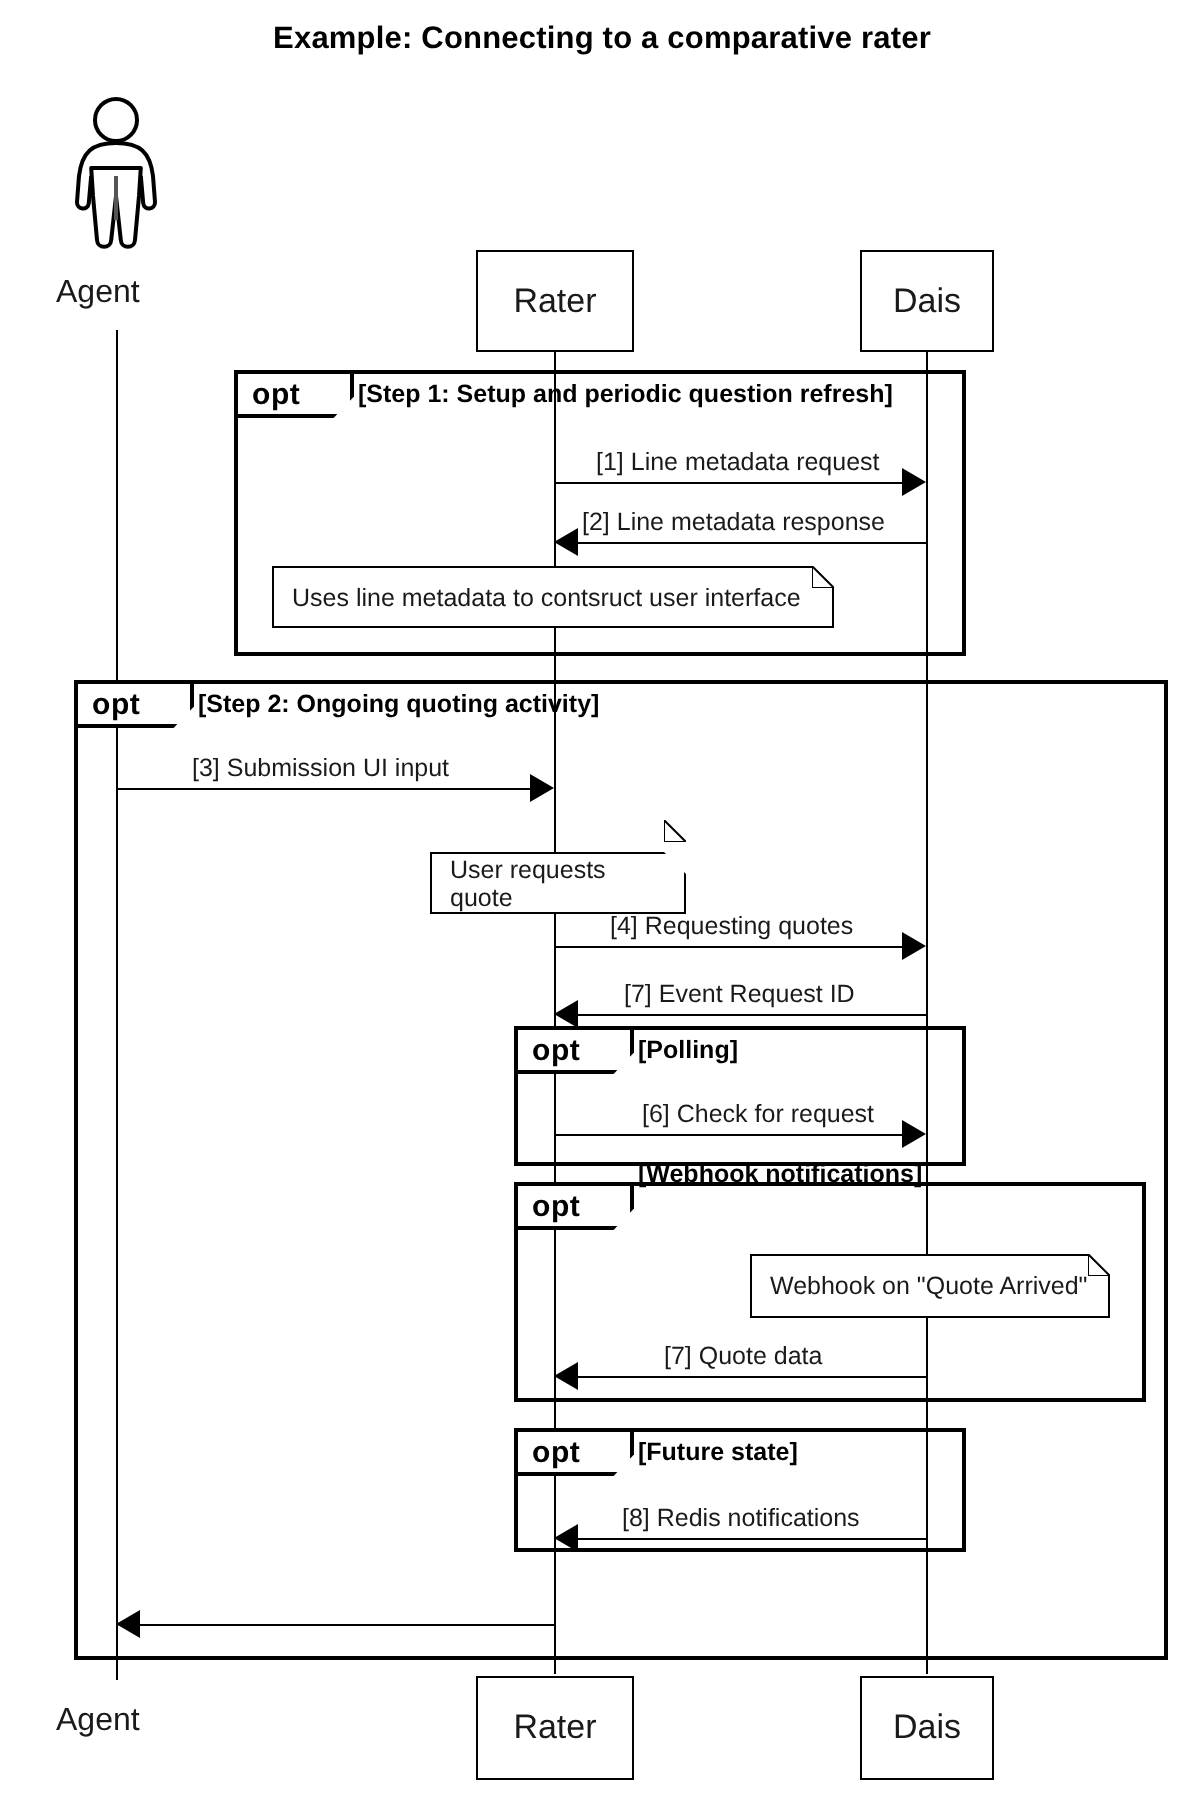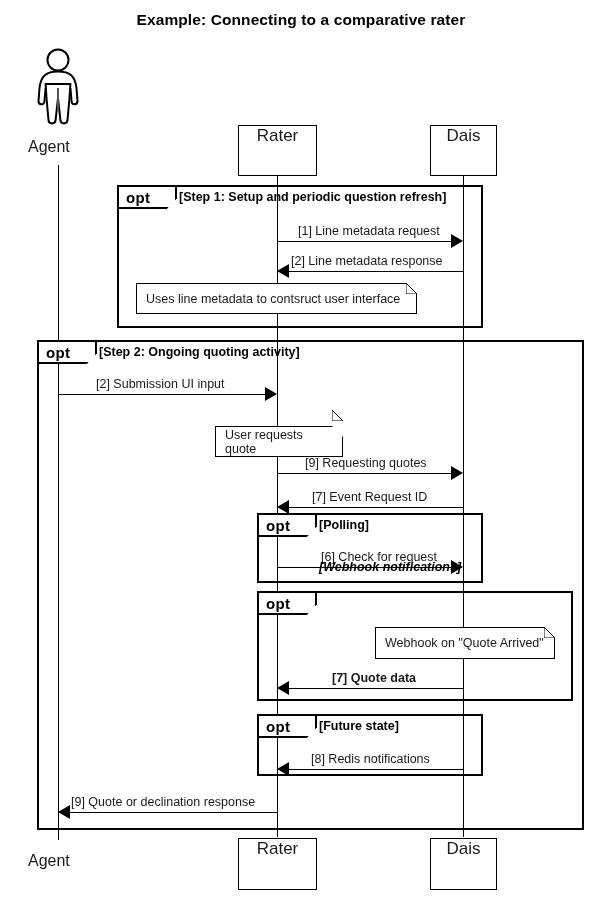--- a/index.html
+++ b/index.html
@@ -31,21 +31,21 @@
     position:absolute;
     width:1px;
     background:#000000;
   }
   .pbox{
     position:absolute;
     border:1px solid #000000;
     background:#ffffff;
     box-sizing:border-box;
     display:flex;
-    align-items:flex-start;
+    align-items:center;
     justify-content:center;
     font-size:17px;
     color:#1a1a1a;
   }
   .actor-label{
     position:absolute;
     font-size:16px;
     color:#1a1a1a;
     white-space:nowrap;
   }
@@ -183,34 +183,34 @@
 
   <div class="note" style="left:136px; top:283px; width:281px; height:31px;">
     <span>Uses line metadata to contsruct user interface</span>
   </div>
   <div class="note-fold" style="left:406px; top:283px;">
     <svg width="11" height="11" viewBox="0 0 11 11">
         <path d="M0 0 L0 11 L11 11 Z" fill="#ffffff" stroke="#000000" stroke-width="1"></path>
       </svg>
   </div>
 
-  <div class="msg-label" style="left:96px; top:377px;">[2] Submission UI input</div>
+  <div class="msg-label" style="left:96px; top:377px;">[3] Submission UI input</div>
   <div class="msg-line" style="left:58px; top:394px; width:208px;"></div>
   <div class="arrow-r" style="left:265px; top:387px;"></div>
 
   <div class="note" style="left:215px; top:410px; width:128px; height:31px;margin-top:16px;">
     <span>User requests quote</span>
   </div>
   <div class="note-fold" style="left:332px; top:410px;">
     <svg width="11" height="11" viewBox="0 0 11 11">
         <path d="M0 0 L0 11 L11 11 Z" fill="#ffffff" stroke="#000000" stroke-width="1"></path>
       </svg>
   </div>
 
-  <div class="msg-label" style="left:305px; top:456px;">[9] Requesting quotes</div>
+  <div class="msg-label" style="left:305px; top:456px;">[4] Requesting quotes</div>
   <div class="msg-line" style="left:277px; top:473px; width:175px;"></div>
   <div class="arrow-r" style="left:451px; top:466px;"></div>
 
   <div class="msg-label" style="left:312px; top:490px;">[7] Event Request ID</div>
   <div class="msg-line" style="left:289px; top:507px; width:174px;"></div>
   <div class="arrow-l" style="left:277px; top:500px;"></div>
 
   <div class="frag" style="left:257px; top:513px; width:226px; height:70px;"></div>
   <div class="frag-tab" style="left:257px; top:513px; width:60px;">
     <span>opt</span>
@@ -218,46 +218,45 @@
   <div class="frag-label" style="left:319px; top:518px;">[Polling]</div>
 
   <div class="msg-label" style="left:321px; top:550px;">[6] Check for request</div>
   <div class="msg-line" style="left:277px; top:567px; width:175px;"></div>
   <div class="arrow-r" style="left:451px; top:560px;"></div>
 
   <div class="frag" style="left:257px; top:591px; width:316px; height:110px;"></div>
   <div class="frag-tab" style="left:257px; top:591px; width:60px;">
     <span>opt</span>
   </div>
-  <div class="frag-label" style="left:319px; top:560px;font-style:italic;">[Webhook notifications]</div>
+  <div class="frag-label" style="left:319px; top:580px;">[Webhook notifications]</div>
 
   <div class="note" style="left:375px; top:627px; width:180px; height:32px;">
     <span>Webhook on "Quote Arrived"</span>
   </div>
   <div class="note-fold" style="left:544px; top:627px;">
     <svg width="11" height="11" viewBox="0 0 11 11">
         <path d="M0 0 L0 11 L11 11 Z" fill="#ffffff" stroke="#000000" stroke-width="1"></path>
       </svg>
   </div>
 
-  <div class="msg-label" style="left:332px; top:671px;font-weight:bold;">[7] Quote data</div>
+  <div class="msg-label" style="left:332px; top:671px;">[7] Quote data</div>
   <div class="msg-line" style="left:289px; top:688px; width:174px;"></div>
   <div class="arrow-l" style="left:277px; top:681px;"></div>
 
   <div class="frag" style="left:257px; top:714px; width:226px; height:62px;"></div>
   <div class="frag-tab" style="left:257px; top:714px; width:60px;">
     <span>opt</span>
   </div>
   <div class="frag-label" style="left:319px; top:719px;">[Future state]</div>
 
   <div class="msg-label" style="left:311px; top:752px;">[8] Redis notifications</div>
   <div class="msg-line" style="left:289px; top:769px; width:174px;"></div>
   <div class="arrow-l" style="left:277px; top:762px;"></div>
 
-  <div class="msg-label" style="left:71px; top:795px;">[9] Quote or declination response</div>
   <div class="msg-line" style="left:70px; top:812px; width:208px;"></div>
   <div class="arrow-l" style="left:58px; top:805px;"></div>
 
   <div class="actor-label" style="left:28px; top:852px;">Agent</div>
 
   <div class="pbox" style="left:238px; top:838px; width:79px; height:52px;">
     <span>Rater</span>
   </div>
 
   <div class="pbox" style="left:430px; top:838px; width:67px; height:52px;">

